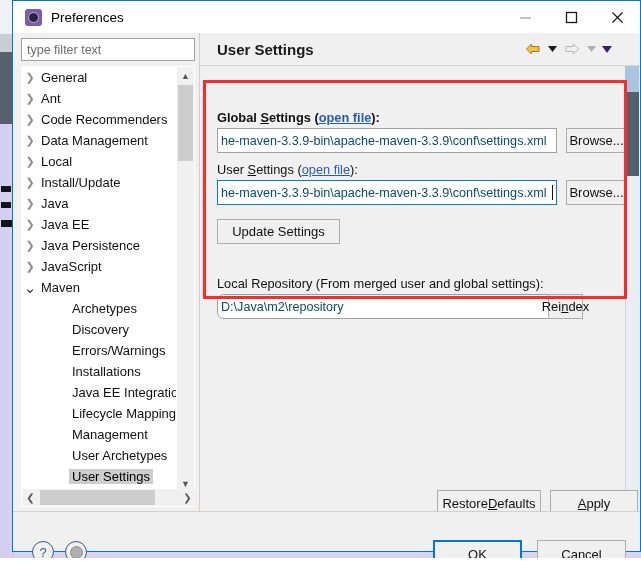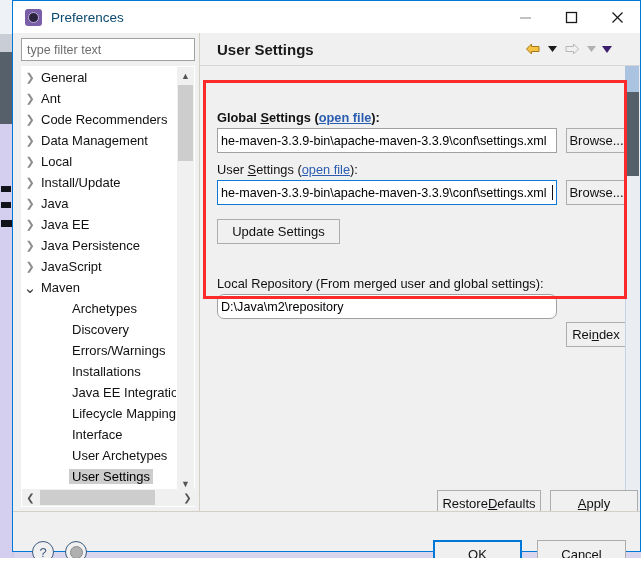--- a/index.html
+++ b/index.html
@@ -42,21 +42,21 @@
     width:17px; height:17px; margin-left:12px; margin-right:9px;
     border-radius:3px;
     background:#7b5ea8;
     display:flex; align-items:center; justify-content:center;
     flex:none;
   }
   .title-icon .inner {
     width:9px; height:9px; border-radius:50%;
     background:#2b2340; border:1px solid #bdb2d6;
   }
-  .title-text { font-size:13.5px; color:#0c4a6e; }
+  .title-text { font-size:13.5px; color:#000000; }
   .wbtns { margin-left:auto; display:flex; height:32px; }
   .wbtn { width:46px; height:32px; display:flex; align-items:center; justify-content:center; }
   .wbtn svg { display:block; }
 
   
   .dlg-body { position:absolute; left:0; top:32px; right:0; bottom:0; }
 
   
   .left-col { position:absolute; left:8px; top:5px; width:174px; height:452px; }
   .filter-box {
@@ -135,21 +135,21 @@
   .form { position:absolute; left:0; top:33px; right:0; bottom:0; }
   .fld-label { position:absolute; font-size:12.8px; color:#111; white-space:nowrap; }
   .fld-label u { text-decoration:underline; }
   .link { color:#2a5db0; text-decoration:underline; cursor:pointer; }
 
   .txt {
     position:absolute; box-sizing:border-box;
     height:25px; background:#ffffff;
     border:1px solid #a0a0a0;
     font-family:"Liberation Sans", sans-serif;
-    font-size:12.6px; color:#000000;
+    font-size:12.6px; color:#0c4a6e;
     padding:0 3px; line-height:23px;
     outline:none;
   }
   .txt.focused { border:1px solid #0f78d4; }
   .caret {
     position:absolute; width:1px; height:15px; background:#111;
   }
 
   .btn {
     position:absolute; box-sizing:border-box;
@@ -302,21 +302,21 @@
               <div class="tree-item child">
                 <span class="lbl">Installations</span>
               </div>
               <div class="tree-item child">
                 <span class="lbl">Java EE Integration</span>
               </div>
               <div class="tree-item child">
                 <span class="lbl">Lifecycle Mappings</span>
               </div>
               <div class="tree-item child">
-                <span class="lbl">Interface</span>
+                <span class="lbl">Management</span>
               </div>
               <div class="tree-item child">
                 <span class="lbl">User Archetypes</span>
               </div>
               <div class="tree-item child sel">
                 <span class="lbl">User Settings</span>
               </div>
               <div class="tree-item">
                 <span class="chev">❯</span>
                 <span class="lbl">Mylyn</span>
@@ -390,21 +390,21 @@
           <div class="caret" style="left:352px; top:119px;"></div>
 
           <div class="btn" style="left:366px; top:114px; width:61px; height:25px;">Browse...</div>
 
           <div class="btn" style="left:17px; top:153px; width:123px; height:25px;">Update Settings</div>
 
           <div class="fld-label" style="left:17px; top:210px;">Local Repository (From merged user and global settings):</div>
 
           <input class="txt" style="left: 17px; top: 228px; width: 340px; border-radius: 7px;" type="text" value="D:\Java\m2\repository">
 
-          <div class="btn" style="left:366px; top:228px; width:60px; height:25px;margin-top:28px;">
+          <div class="btn" style="left:348px; top:228px; width:35px; height:25px;">
             <span>Rei</span>
               <u>n</u>
               <span>dex</span>
           </div>
 
         </div>
       </div>
 
       <div class="dlg-vsb">
         <div class="trk"></div>

